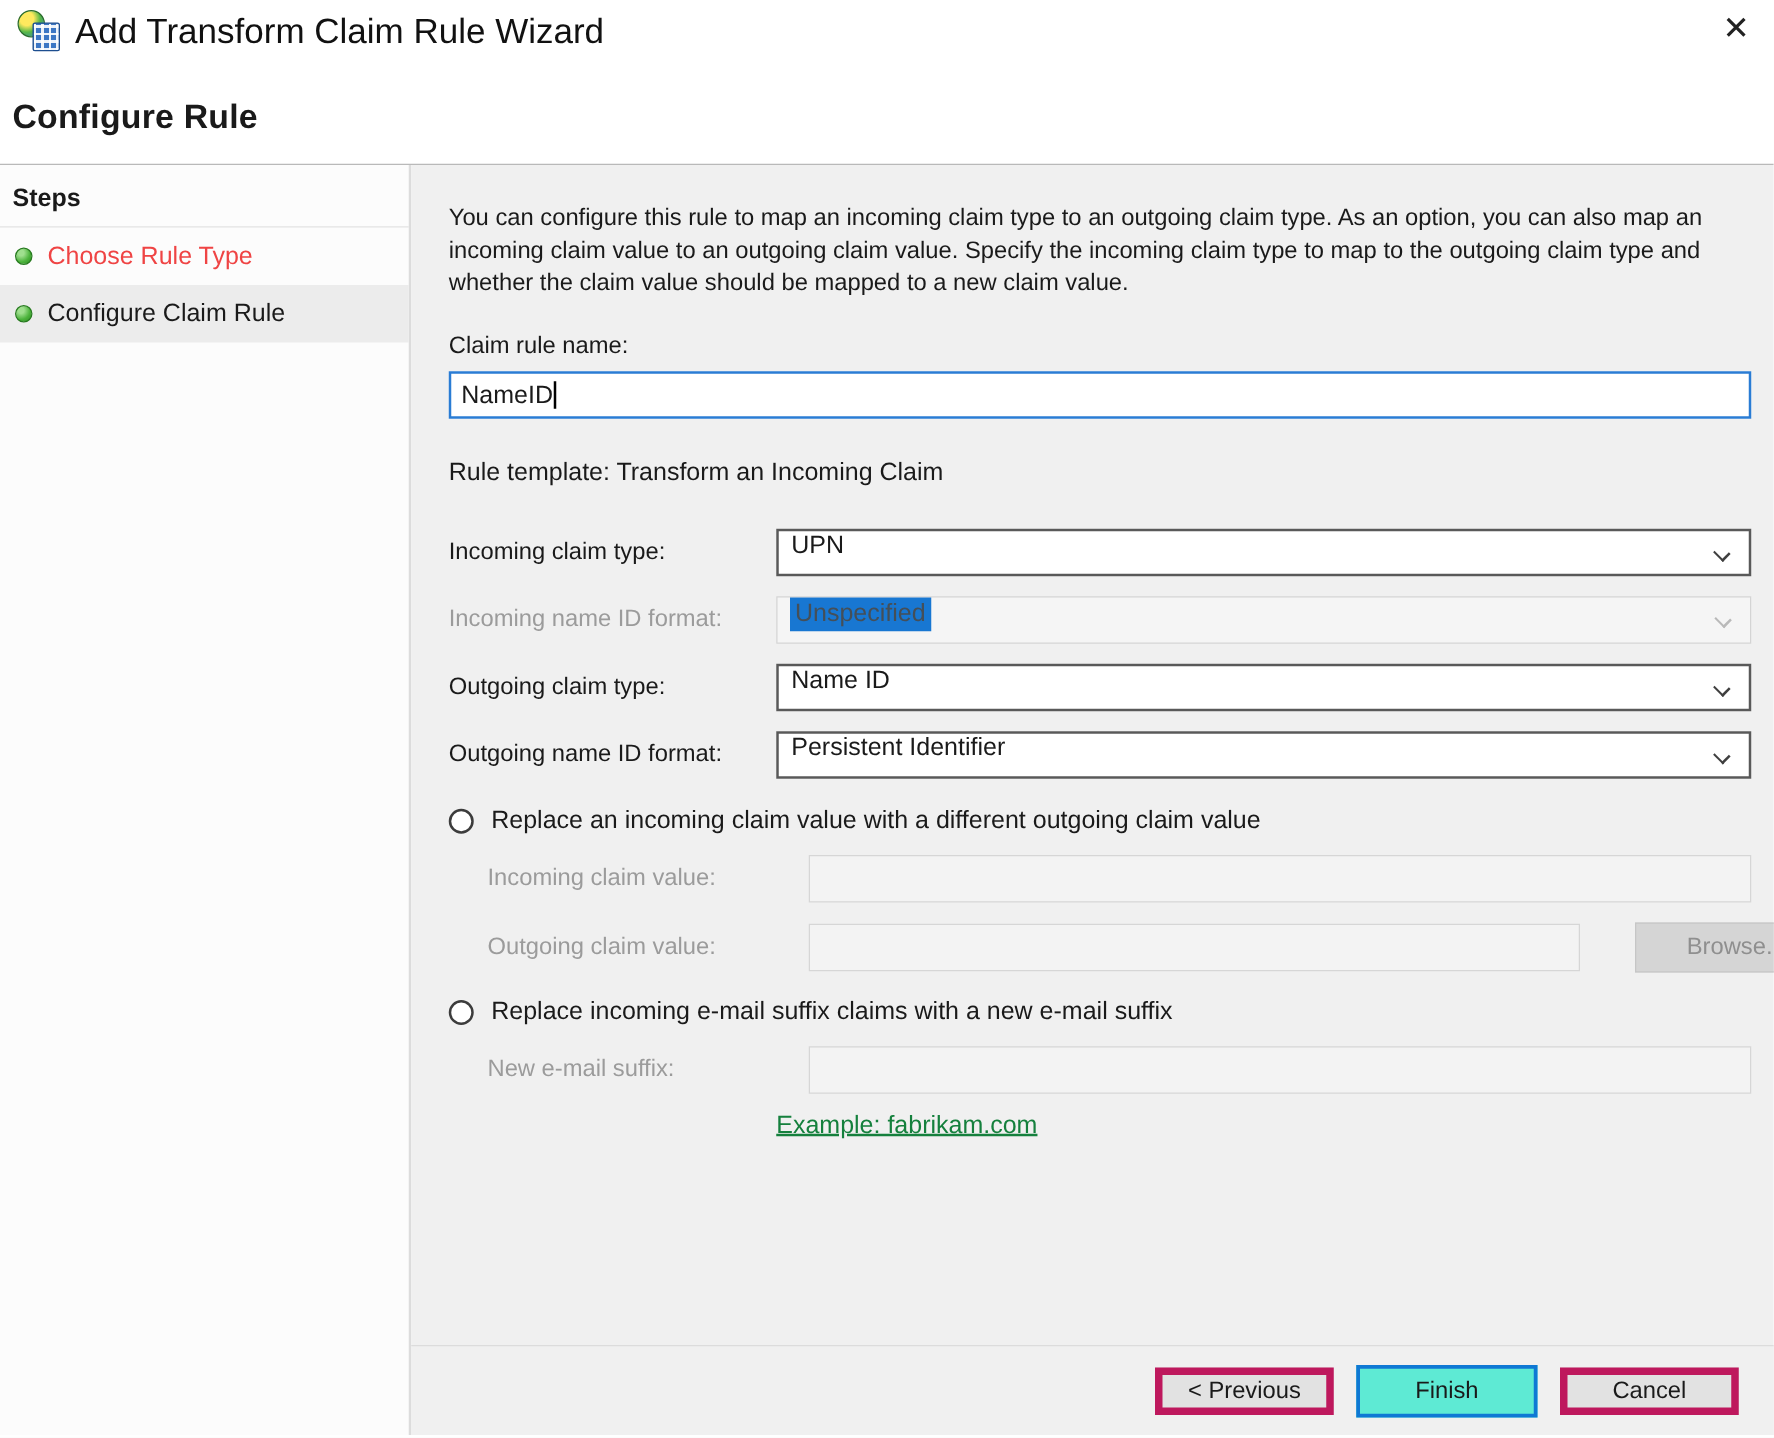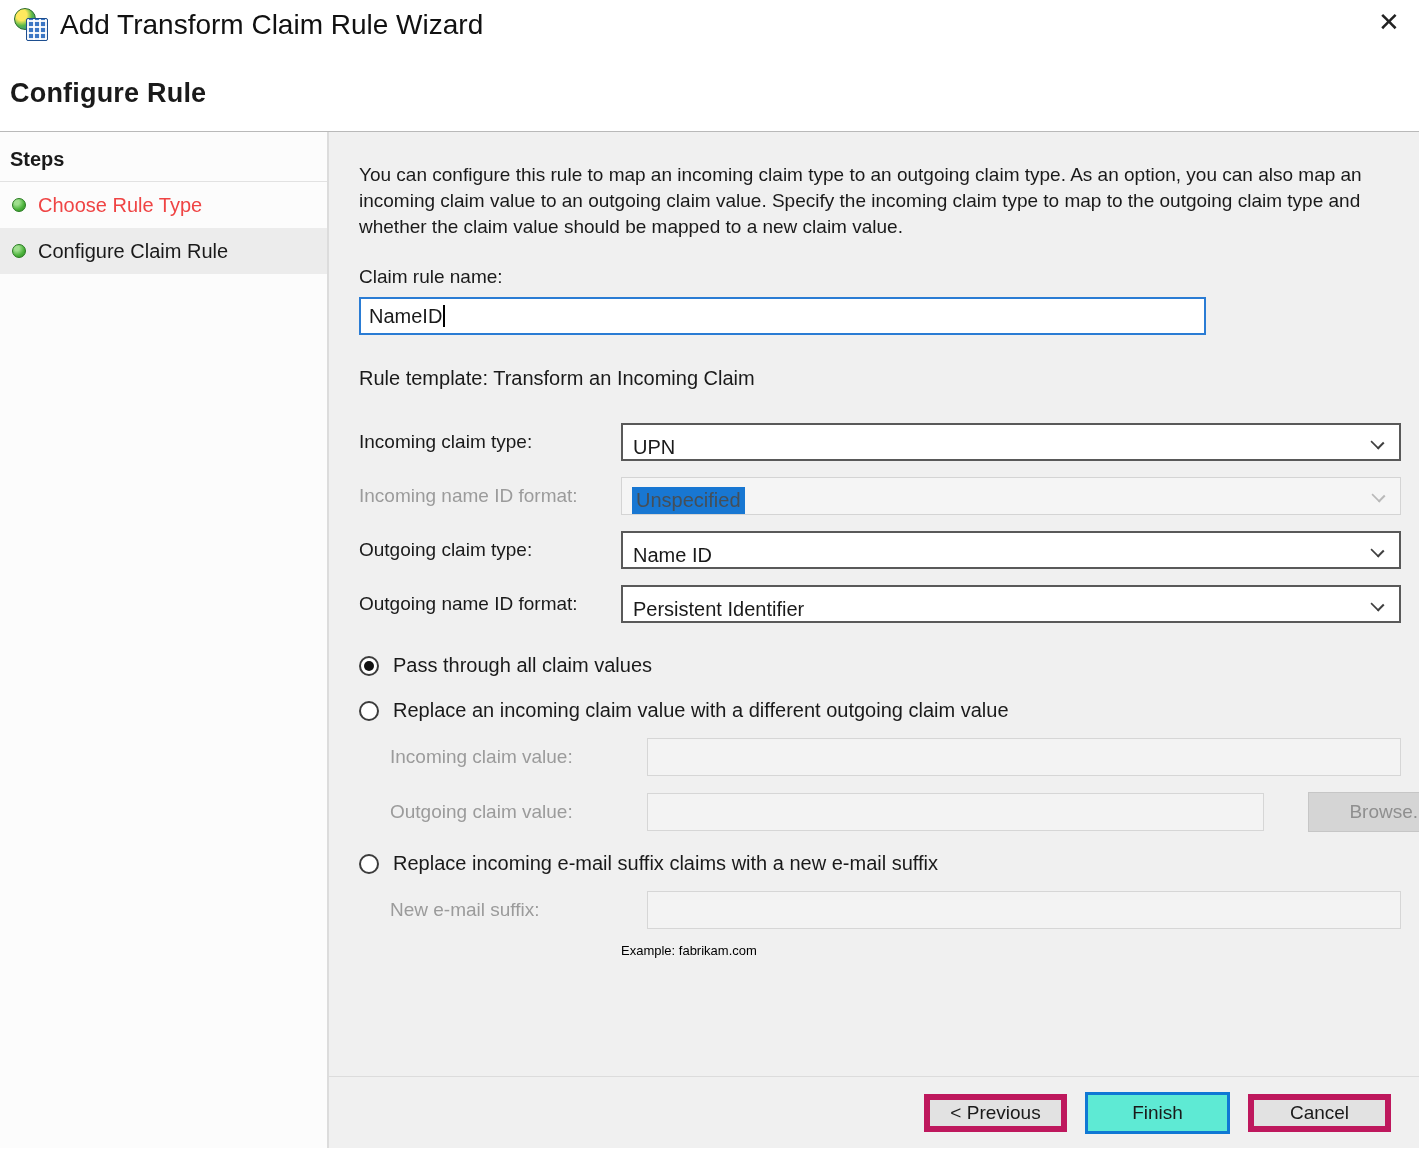--- a/index.html
+++ b/index.html
@@ -36,51 +36,51 @@
   .step-bullet { width:14px; height:14px; border-radius:50%; flex:none;
      background:radial-gradient(circle at 32% 28%, #9fdf8e 0 20%, #4cb33c 60%, #2e8a24 100%);
      border:1px solid #267a1e; }
   .step-link { color:#ef4444; }
   .step-done { color:#1a1a1a; }
 
   .main { flex:1; background:#f0f0f0; position:relative; padding:0 0 0 30px; }
   .desc { margin-top:30px; width:1012px; font-size:19px; line-height:26px; }
 
   .block-label { margin-top:26px; font-size:19px; }
-  .name-input { margin-top:9px; width:847px; height:38px; background:#ffffff;
+  .name-input { margin-top:9px; width:1042px; height:38px; background:#ffffff;
      border:2px solid #2a7cd4; display:flex; align-items:center; padding:0 8px; font-size:20px; }
   .caret { display:inline-block; width:2px; height:22px; background:#000; margin-left:1px; }
 
   .rule-template { margin-top:32px; font-size:20px; }
 
   .fields { margin-top:33px; width:1042px; }
   .field-row { display:flex; align-items:center; margin-bottom:16px; }
   .flabel { width:262px; flex:none; font-size:19px; }
   .flabel.disabled { color:#9b9b9b; }
   .combo { flex:1; height:38px; background:#ffffff; border:2px solid #595959;
-     display:flex; align-items:flex-end; padding:0 40px 0 10px; position:relative; font-size:20px; }
+     display:flex; align-items:flex-start; padding:0 40px 0 10px; position:relative; font-size:20px; }
   .combo.disabled { background:#f5f5f5; border:1px solid #d4d4d4; }
   .combo .chev { position:absolute; right:16px; top:12px; width:11px; height:11px;
      border-right:2px solid #3f3f3f; border-bottom:2px solid #3f3f3f; transform:rotate(45deg) scale(1,.8); }
   .combo.disabled .chev { border-color:#b9b9b9; }
   .sel-highlight { background:#1877d2; color:#454f58; padding:2px 4px; }
 
   .radio-row { display:flex; align-items:center; gap:14px; font-size:20px; }
   .radio { width:20px; height:20px; border:2px solid #3c3c3c; border-radius:50%; background:#fff;
      flex:none; display:flex; align-items:center; justify-content:center; }
   .radio.checked::after { content:""; width:10px; height:10px; border-radius:50%; background:#111; }
   .r1 { margin-top:31px; } .r2 { margin-top:22px; } .r3 { margin-top:20px; }
 
   .sub-row { display:flex; align-items:center; margin-left:31px; margin-top:16px; width:1011px;gap:26px; }
   .sub-row .flabel { width:231px; }
   .dis-input { height:38px; background:#f3f3f3; border:1px solid #d6d6d6; flex:1; }
   .dis-input.short { flex:none; width:617px; }
   .browse-btn { width:142px; height:40px; margin-left:18px; background:#d5d5d5; border:1px solid #c6c6c6;
      color:#8f8f8f; font-size:19px; display:flex; align-items:center; justify-content:center; flex:none;padding-left:20px; }
-  .example { margin-top:14px; margin-left:262px; font-size:13px; color:#000000; }
+  .example { margin-top:14px; margin-left:262px; font-size:20px; color:#15803d;text-decoration:underline; }
 
   .footer { position:absolute; left:0; right:0; bottom:0; height:72px; border-top:1px solid #dcdcdc;
      background:#f0f0f0; display:flex; align-items:center; justify-content:flex-end;
      gap:18px; padding-right:28px; }
   .btn { min-width:143px; height:38px; background:#e2e2e2; border:6px solid #be185d; font-size:19px;
      display:flex; align-items:center; justify-content:center; color:#1a1a1a; }
   .btn.focused { min-width:145px; height:42px; border:3px solid #0f78d4; background:#5eead4; }
 </style>
 </head>
 <body>
@@ -152,24 +152,20 @@
 
       <div class="field-row" style="margin-bottom:0">
         <span class="flabel">Outgoing name ID format:</span>
         <div class="combo">
           <span>Persistent Identifier</span>
           <span class="chev"></span>
         </div>
       </div>
     </div>
 
-    <div class="radio-row r1">
-      <span class="radio checked"></span>
-      <span>Pass through all claim values</span>
-    </div>
 
     <div class="radio-row r2">
       <span class="radio"></span>
       <span>Replace an incoming claim value with a different outgoing claim value</span>
     </div>
 
     <div class="sub-row">
       <span class="flabel disabled">Incoming claim value:</span>
       <div class="dis-input"></div>
     </div>

